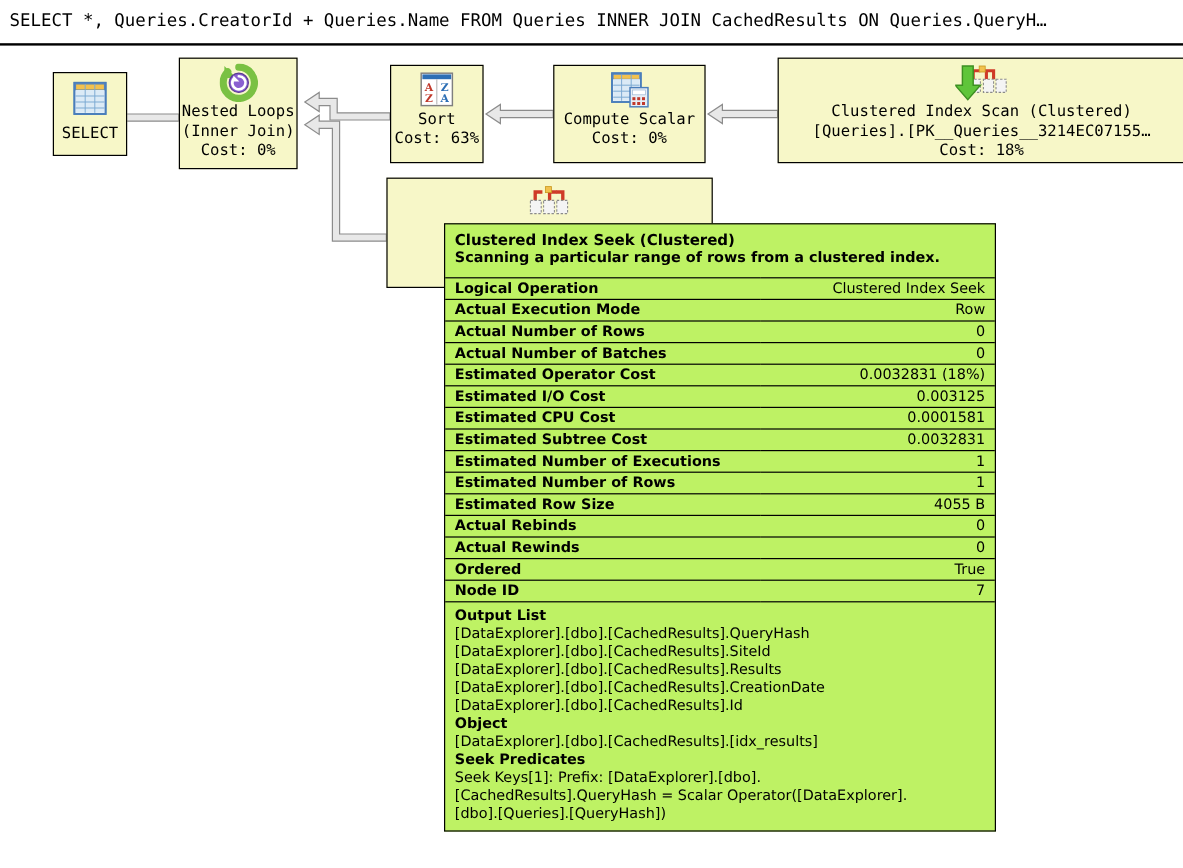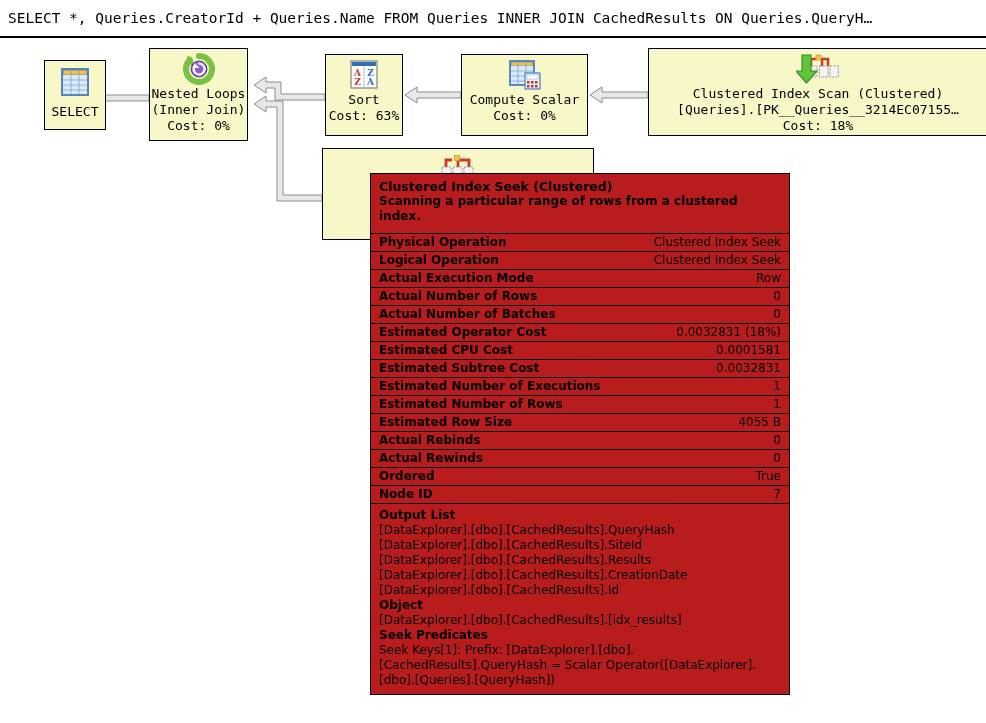--- a/index.html
+++ b/index.html
@@ -97,24 +97,24 @@
     position: absolute;
     left: 0; top: 0;
     width: 986px; height: 685px;
     pointer-events: none;
   }
 
   
   #tooltip {
     position: absolute;
     left: 370px;
-    top: 135px;
-    width: 420px;
+    top: 148px;
+    width: 460px;
     box-sizing: border-box;
-    background: #b91c1c;
+    background: #bef264;
     border: 1.5px solid #000000;
     font-family: "DejaVu Sans", sans-serif;
     font-size: 12px;
     color: #000000;
     padding: 0;
   }
   #tooltip .tt-head {
     padding: 5px 7px 2px 8px;
   }
   #tooltip .tt-title {
@@ -314,42 +314,42 @@
   <div id="tooltip">
     <div class="tt-head">
       <span class="tt-title">Clustered Index Seek (Clustered)</span>
       <span class="tt-desc">Scanning a particular range of rows from a clustered index.</span>
       <div class="tt-spacer"></div>
     </div>
 
     <table class="tt-props">
       <tbody id="tt-props-body">
           <tr>
-            <td class="k">Physical Operation</td>
-            <td class="v">Clustered Index Seek</td>
-          </tr>
-          <tr>
             <td class="k">Logical Operation</td>
             <td class="v">Clustered Index Seek</td>
           </tr>
           <tr>
             <td class="k">Actual Execution Mode</td>
             <td class="v">Row</td>
           </tr>
           <tr>
             <td class="k">Actual Number of Rows</td>
             <td class="v">0</td>
           </tr>
           <tr>
             <td class="k">Actual Number of Batches</td>
             <td class="v">0</td>
           </tr>
           <tr>
             <td class="k">Estimated Operator Cost</td>
             <td class="v">0.0032831 (18%)</td>
+          </tr>
+          <tr>
+            <td class="k">Estimated I/O Cost</td>
+            <td class="v">0.003125</td>
           </tr>
           <tr>
             <td class="k">Estimated CPU Cost</td>
             <td class="v">0.0001581</td>
           </tr>
           <tr>
             <td class="k">Estimated Subtree Cost</td>
             <td class="v">0.0032831</td>
           </tr>
           <tr>

